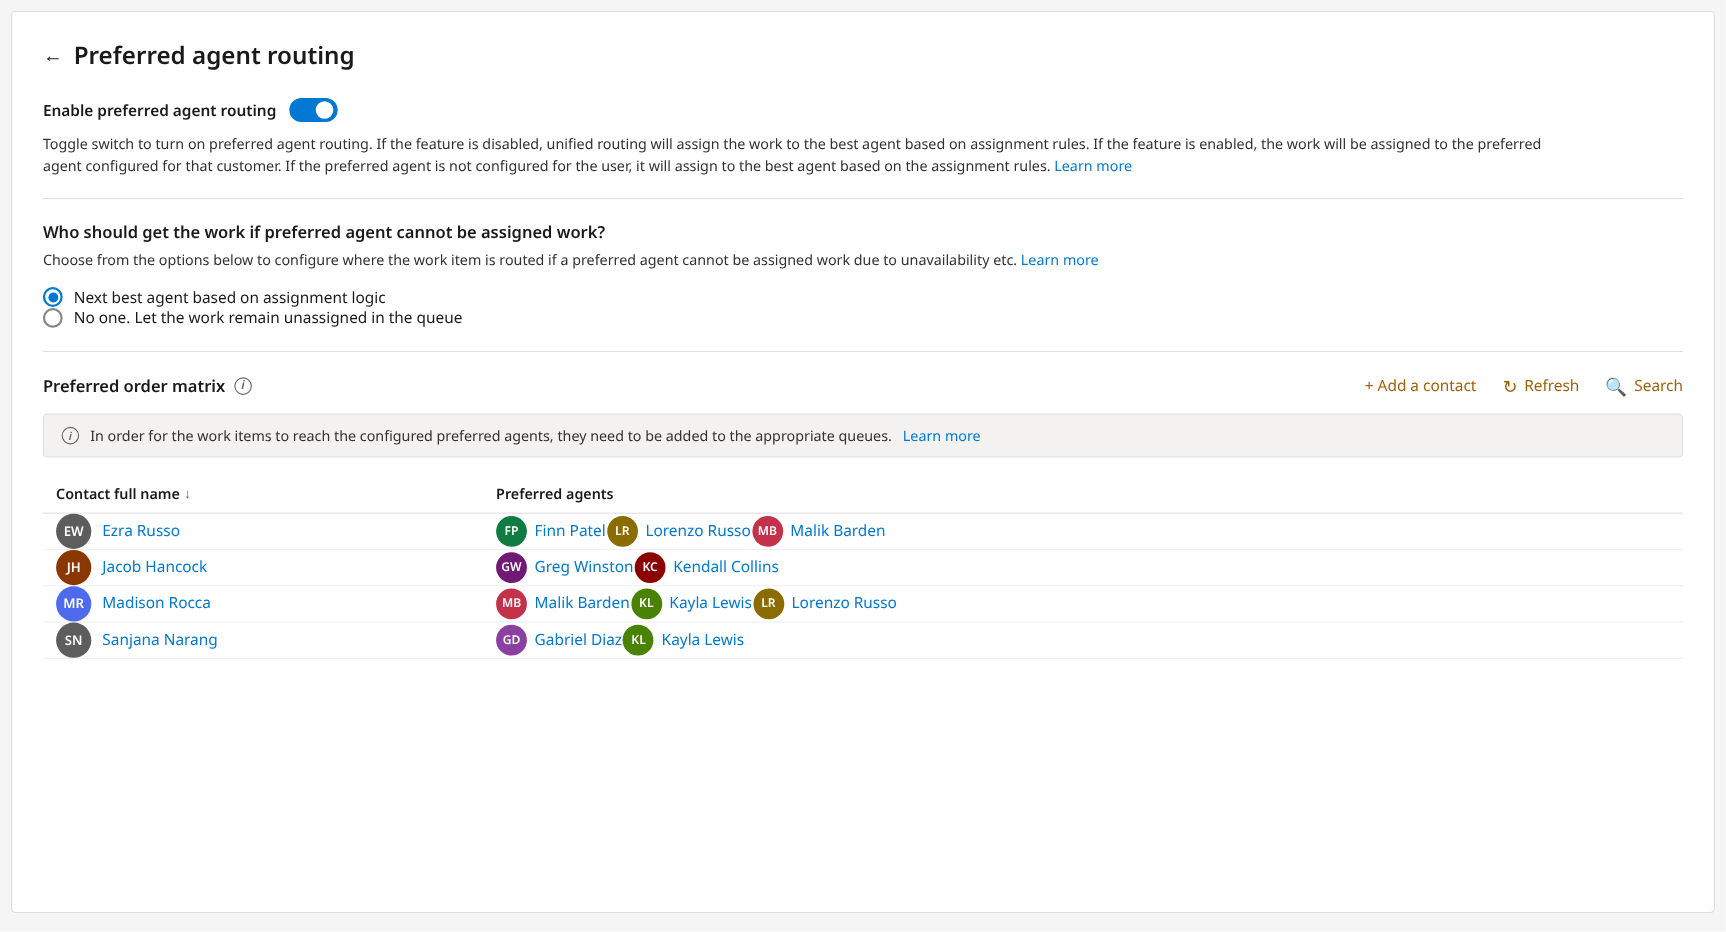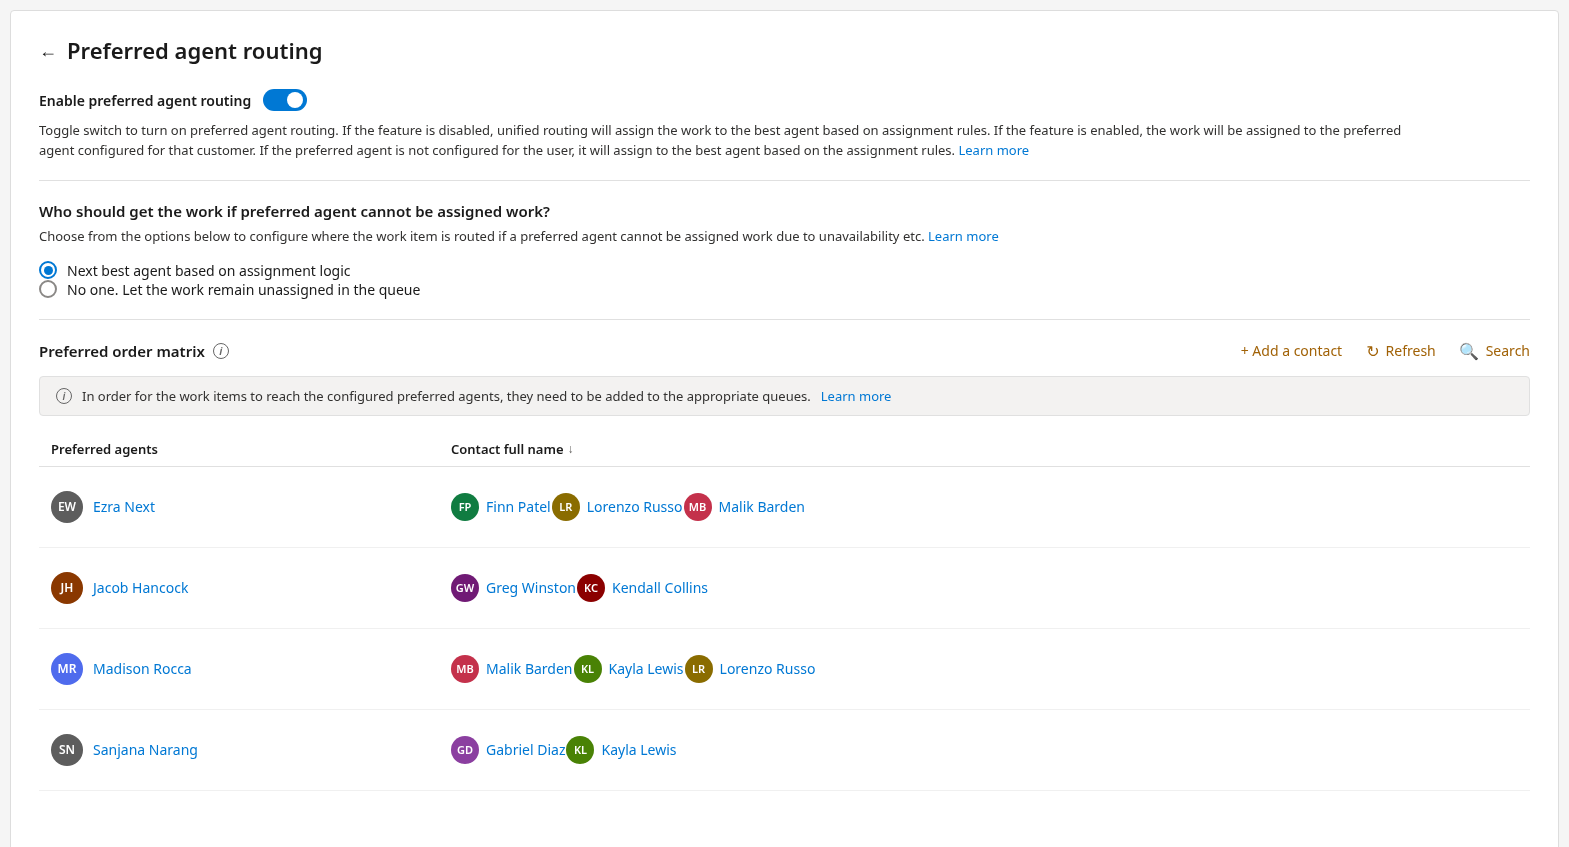--- a/index.html
+++ b/index.html
@@ -216,21 +216,21 @@
       align-items: center;
       gap: 4px;
     }
     .sort-arrow {
       font-size: 12px;
       color: #605e5c;
     }
     .table-row {
       display: grid;
       grid-template-columns: 400px 1fr;
-      padding: 24px 12px;
+      padding: 0 12px;
       border-bottom: 1px solid #f0f0f0;
       align-items: center;
     }
     .contact-cell {
       display: flex;
       align-items: center;
       gap: 10px;
     }
     .avatar {
       width: 32px;
@@ -331,32 +331,32 @@
 
     <div class="info-banner">
       <span class="info-banner-icon">i</span>
       <span>In order for the work items to reach the configured preferred agents, they need to be added to the appropriate queues.</span>
       <a class="link">Learn more</a>
     </div>
 
     <div class="table-container">
       <div class="table-header-row">
         <div class="col-header">
-          <span>Preferred agents</span>
-        </div>
-        <div class="col-header">
           <span>Contact full name</span>
           <span class="sort-arrow">↓</span>
+        </div>
+        <div class="col-header">
+          <span>Preferred agents</span>
         </div>
       </div>
 
       <div class="table-row">
         <div class="contact-cell">
           <div class="avatar" style="background:#5d5d5d;">EW</div>
-          <a class="contact-name">Ezra Next</a>
+          <a class="contact-name">Ezra Russo</a>
         </div>
         <div class="agents-cell">
           <div class="agent-item">
             <div class="avatar" style="background:#107c41; width:28px; height:28px; font-size:11px;">FP</div>
             <a class="agent-name">Finn Patel</a>
           </div>
           <div class="agent-item">
             <div class="avatar" style="background:#8a6c00; width:28px; height:28px; font-size:11px;">LR</div>
             <a class="agent-name">Lorenzo Russo</a>
           </div>

